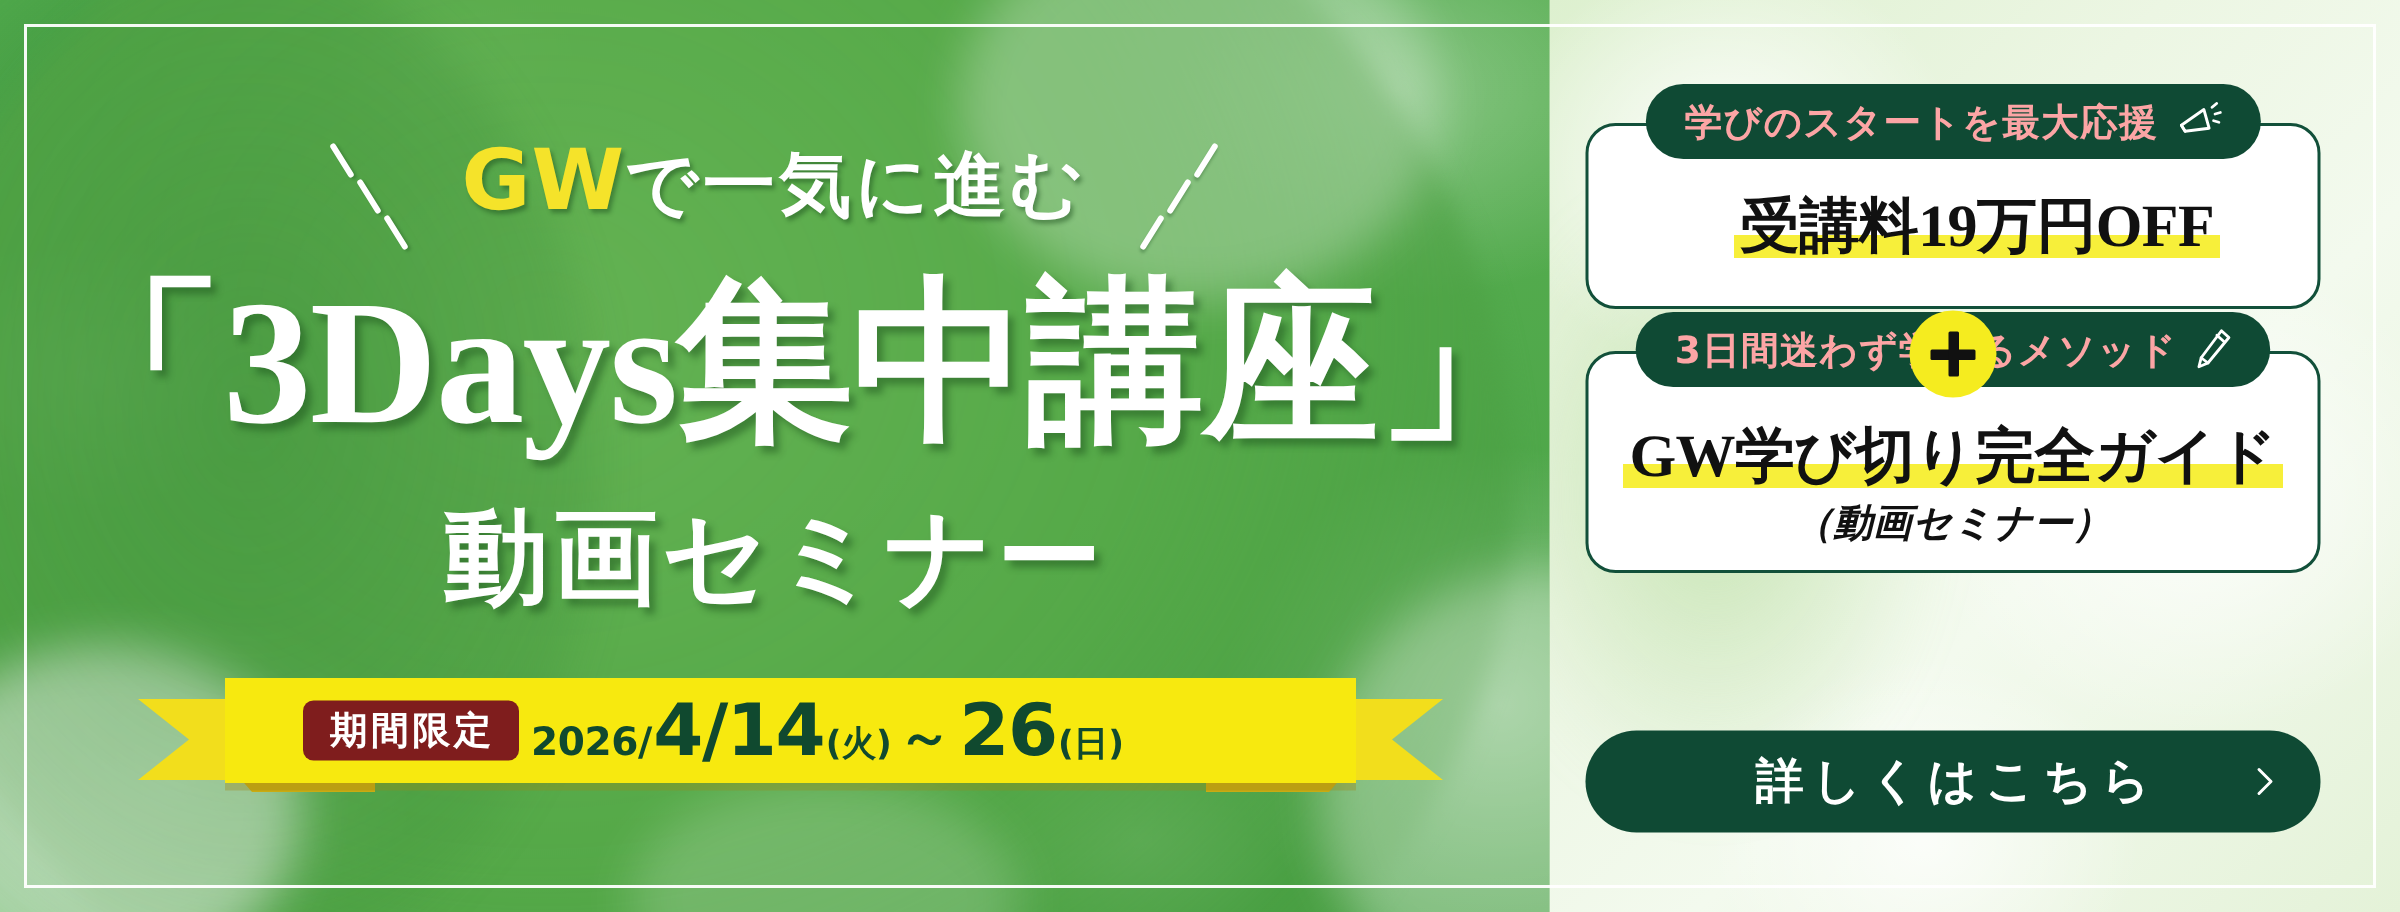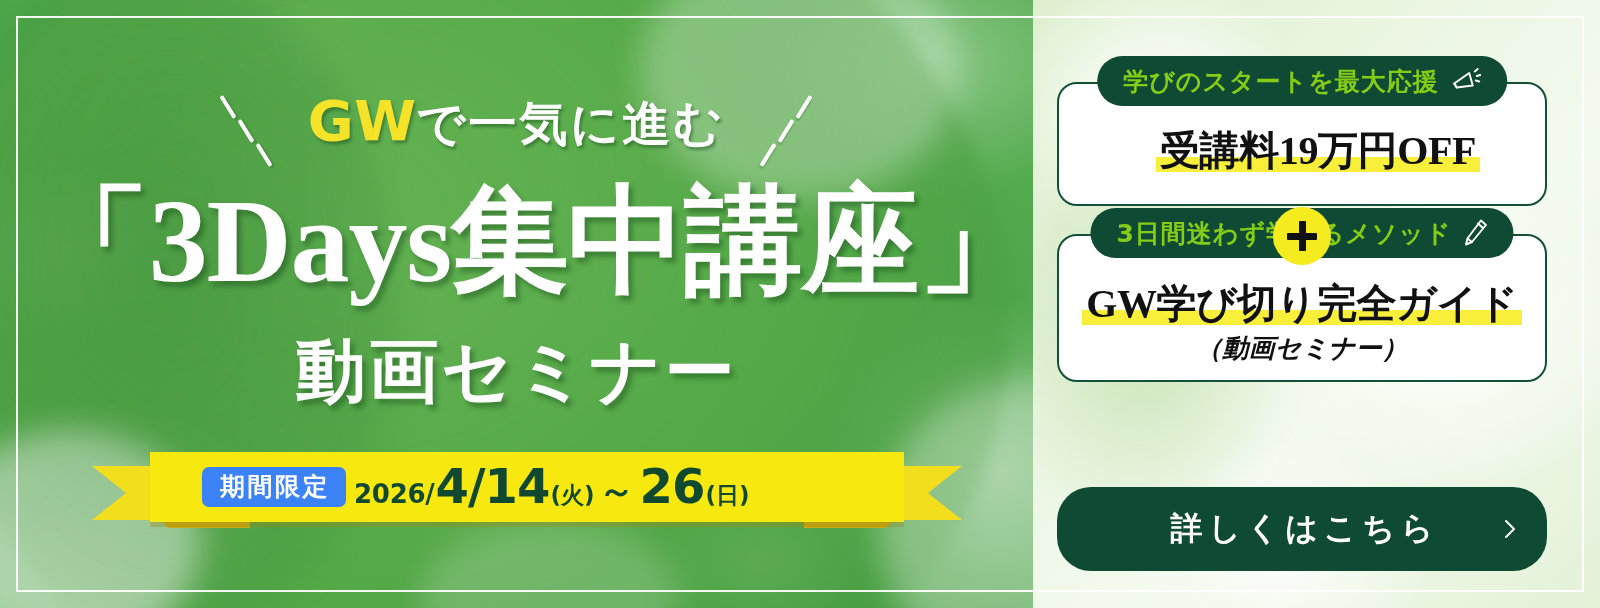--- a/index.html
+++ b/index.html
@@ -200,21 +200,21 @@
     position:absolute;
     left:58px; top:0;
     width:754px; height:70px;
     background:#f7e90f;
     display:flex;
     align-items:center;
     box-shadow:0 5px 0 rgba(160,136,16,.35);
   }
   .limit-badge{
     margin-left:52px;
-    background:#3b82f6;
+    background:#7f1d1d;
     color:#ffffff;
     font-family:"DejaVu Sans","Liberation Sans",sans-serif;
     font-size:25px;
     font-weight:700;
     letter-spacing:.10em;
     padding:7px 16px 8px 18px;
     border-radius:7px;
     line-height:1;
     white-space:nowrap;
   }
@@ -256,21 +256,21 @@
     background:#0f4a34;
     border-radius:26px;
     height:50px;
     padding:0 26px;
     display:flex;
     align-items:center;
     gap:12px;
     white-space:nowrap;
   }
   .card-head-text{
-    color:#84cc16;
+    color:#fca5a5;
     font-family:"DejaVu Sans","Liberation Sans",sans-serif;
     font-size:25px;
     font-weight:700;
     letter-spacing:.04em;
     line-height:1;
   }
   .card-body{
     height:100%;
     display:flex;
     flex-direction:column;
@@ -314,21 +314,21 @@
     display:flex;align-items:center;justify-content:center;
     z-index:8;
   }
   .plus-badge .bar-h{position:absolute;width:30px;height:7px;background:#111;border-radius:1px;}
   .plus-badge .bar-v{position:absolute;width:7px;height:30px;background:#111;border-radius:1px;}
 
   
   .cta{
     position:absolute;
     left:1057px; top:487px;
-    width:490px; height:84px;
+    width:490px; height:68px;
     background:#0f4a34;
     border-radius:34px;
     display:flex;
     align-items:center;
     justify-content:center;
     z-index:5;
     cursor:pointer;
   }
   .cta-label{
     font-family:"Liberation Serif","DejaVu Serif",serif;

